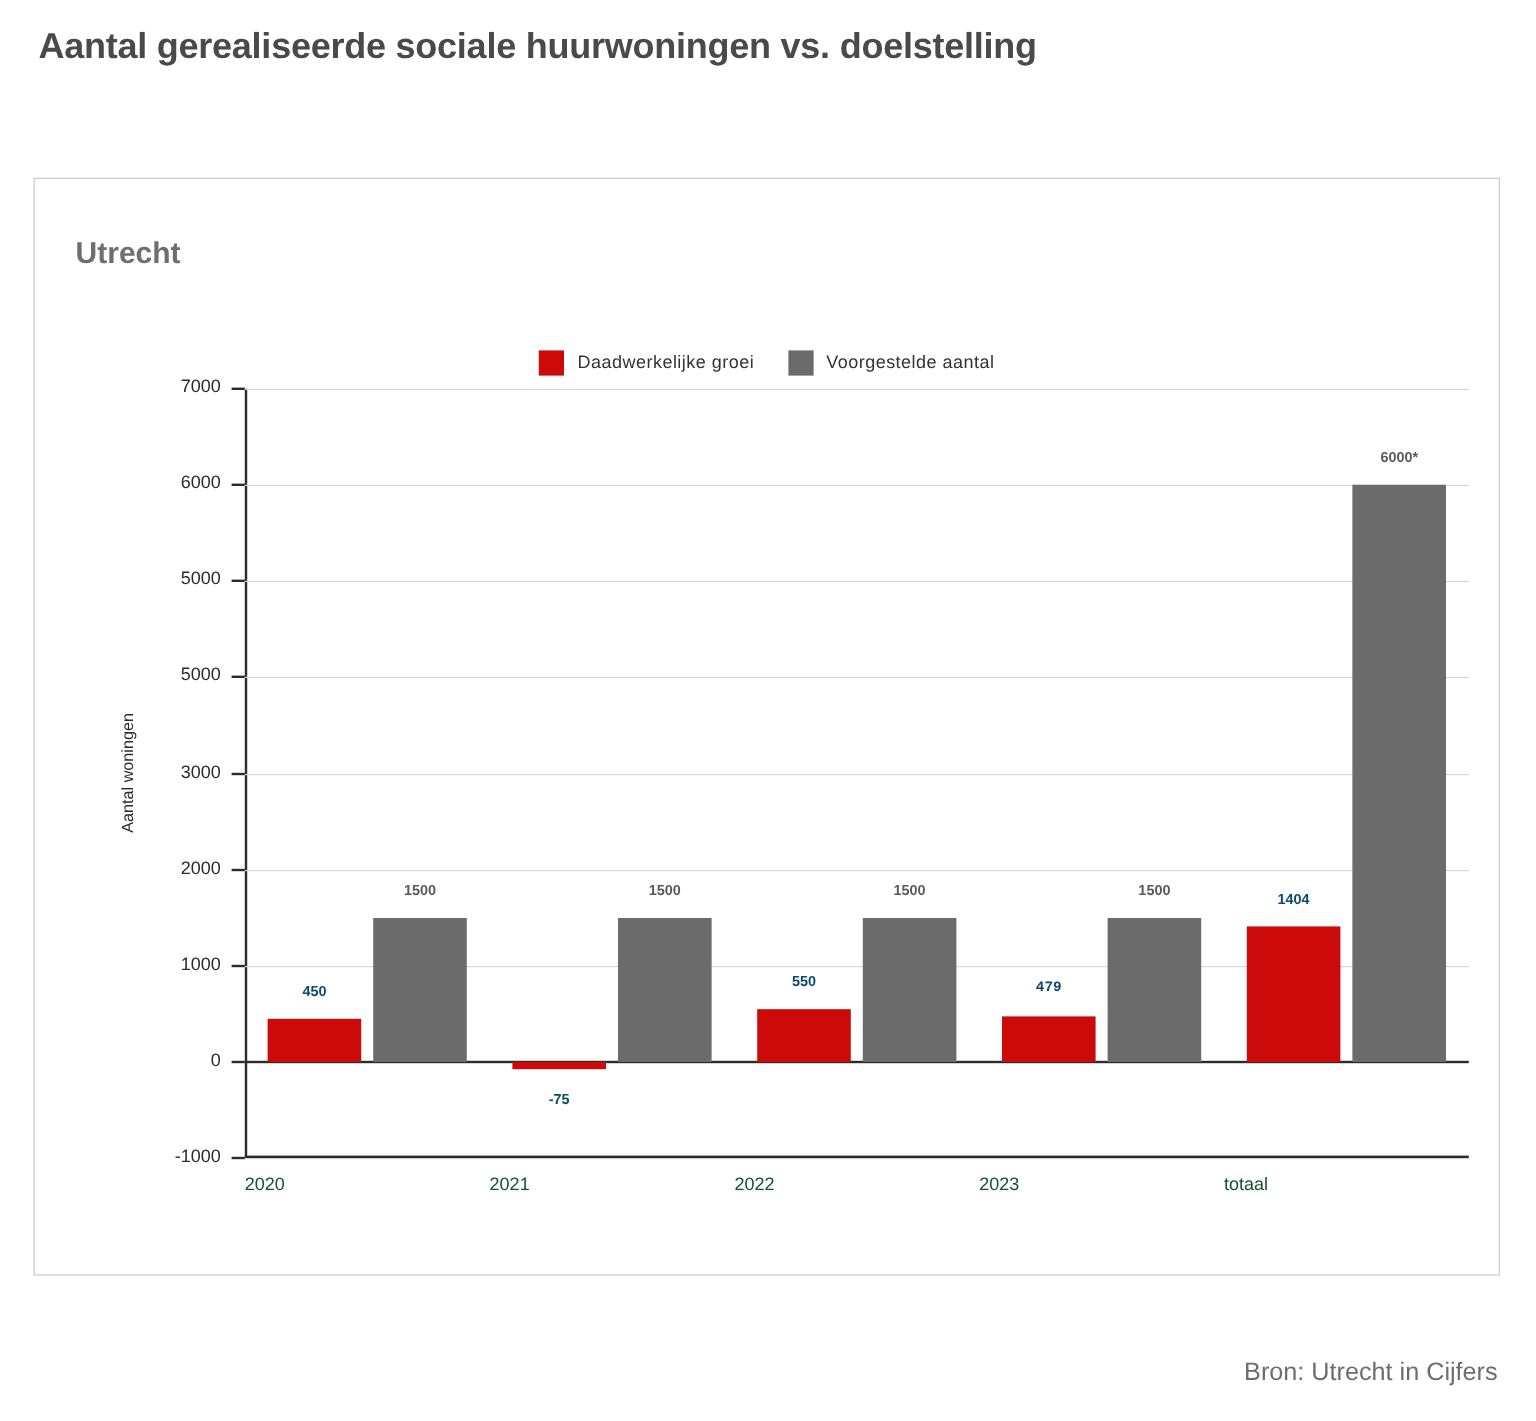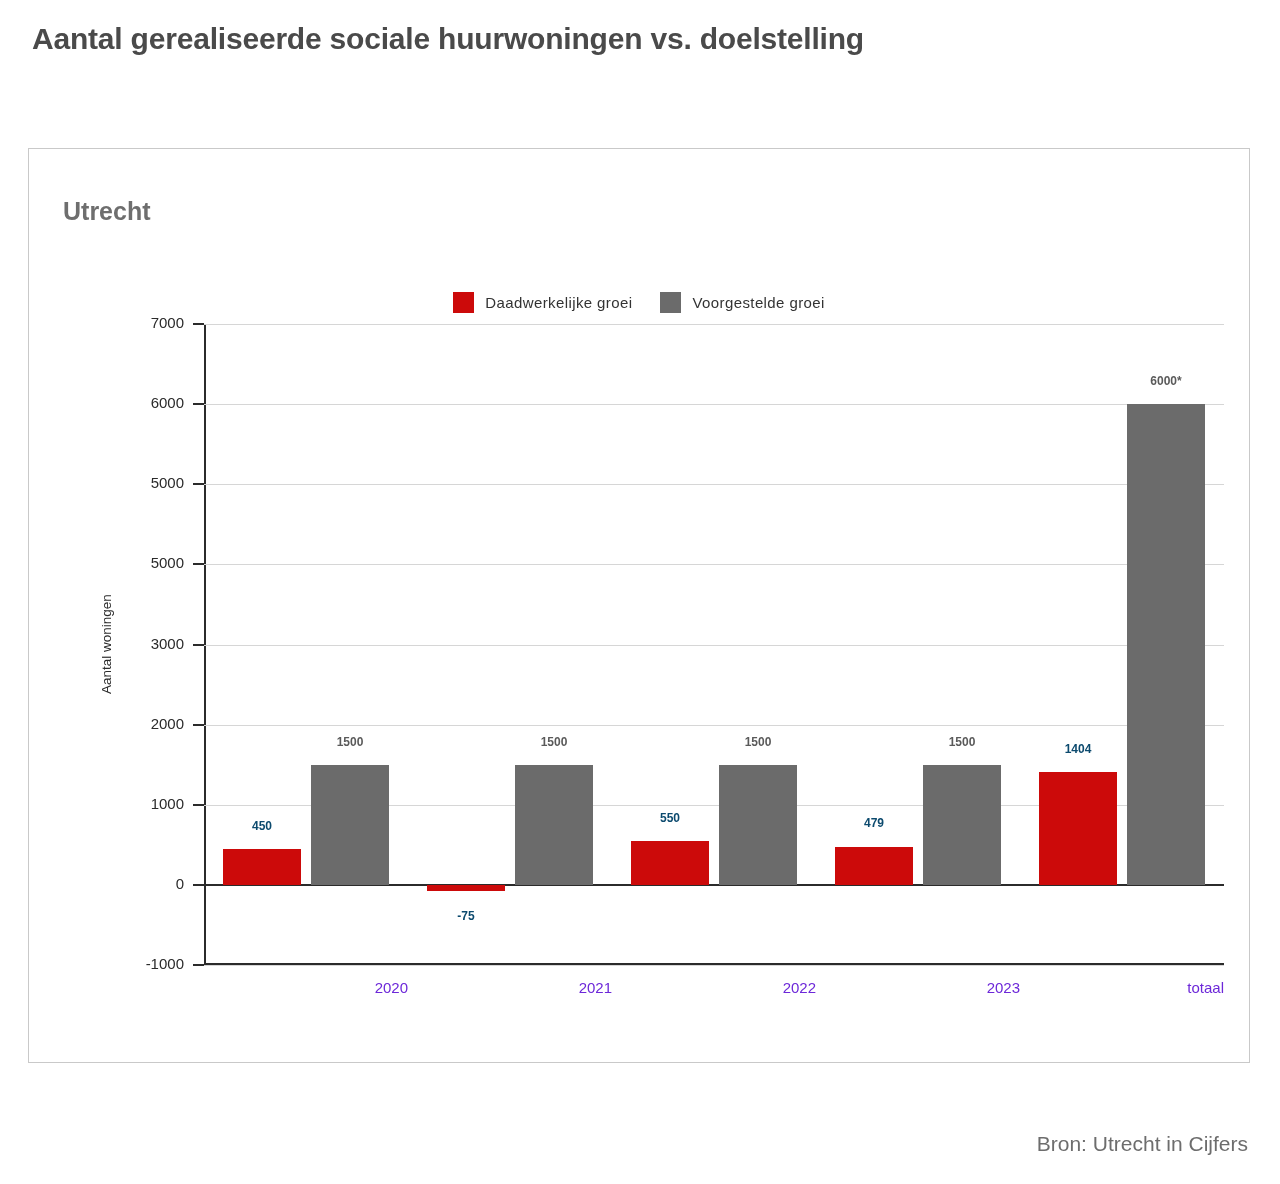--- a/index.html
+++ b/index.html
@@ -156,22 +156,22 @@
     font-size: 12px;
     font-weight: bold;
     white-space: nowrap;
     text-align: center;
   }
   .bar-value.actual { color: #0c4a6e; }
   .bar-value.target { color: #5a5a5a; }
   .xtick-label {
     position: absolute;
     font-size: 15px;
-    color: #6d28d9;
-    text-align: right;
+    color: #14532d;
+    text-align: left;
     white-space: nowrap;
   }
   .footnote {
     position: absolute;
     left: 68px;
     top: 1085px;
     font-size: 17px;
     font-weight: bold;
     color: #2e2e2e;
     white-space: nowrap;
@@ -195,21 +195,21 @@
 
     <div class="region-label">Utrecht</div>
 
     <div class="legend">
       <div class="legend-item">
         <span class="legend-swatch" style="background:#cc0a0a"></span>
         <span>Daadwerkelijke groei</span>
       </div>
       <div class="legend-item">
         <span class="legend-swatch" style="background:#6b6b6b"></span>
-        <span>Voorgestelde groei</span>
+        <span>Voorgestelde aantal</span>
       </div>
     </div>
 
     <div class="ylabel">Aantal woningen</div>
 
     <div class="plot" id="plot">
       <div class="axis-y"></div>
       <div class="axis-bottom"></div>
     <div class="gridline" style="top: 0px;"></div>
         <div class="tick" style="top: -1px;"></div>
@@ -254,21 +254,21 @@
         <div class="xtick-label" style="left: 204px; width: 204px; top: 655px;">2021</div>
         <div class="group" style="left: 408px; width: 204px;">
           <div class="bar actual" style="left: 19px; width: 78px; height: 44.0688px; bottom: 80.125px;"></div>
           <div class="bar-value actual" style="left: -1px; width: 118px; top: 486.806px;">550</div>
           <div class="bar target" style="left: 107px; width: 78px; height: 120.188px; bottom: 80.125px;"></div>
           <div class="bar-value target" style="left: 87px; width: 118px; top: 410.688px;">1500</div>
         </div>
         <div class="xtick-label" style="left: 408px; width: 204px; top: 655px;">2022</div>
         <div class="group" style="left: 612px; width: 204px;">
           <div class="bar actual" style="left: 19px; width: 78px; height: 38.3799px; bottom: 80.125px;"></div>
-          <div class="bar-value actual" style="left: -1px; width: 118px; top: 492.495px;">479</div>
+          <div class="bar-value actual" style="left: -1px; width: 118px; top: 492.495px; font-family: Liberation Mono, monospace;">479</div>
           <div class="bar target" style="left: 107px; width: 78px; height: 120.188px; bottom: 80.125px;"></div>
           <div class="bar-value target" style="left: 87px; width: 118px; top: 410.688px;">1500</div>
         </div>
         <div class="xtick-label" style="left: 612px; width: 204px; top: 655px;">2023</div>
         <div class="group" style="left: 816px; width: 204px;">
           <div class="bar actual" style="left: 19px; width: 78px; height: 112.495px; bottom: 80.125px;"></div>
           <div class="bar-value actual" style="left: -1px; width: 118px; top: 418.38px;">1404</div>
           <div class="bar target" style="left: 107px; width: 78px; height: 480.75px; bottom: 80.125px;"></div>
           <div class="bar-value target" style="left: 87px; width: 118px; top: 50.125px;">6000*</div>
         </div>

